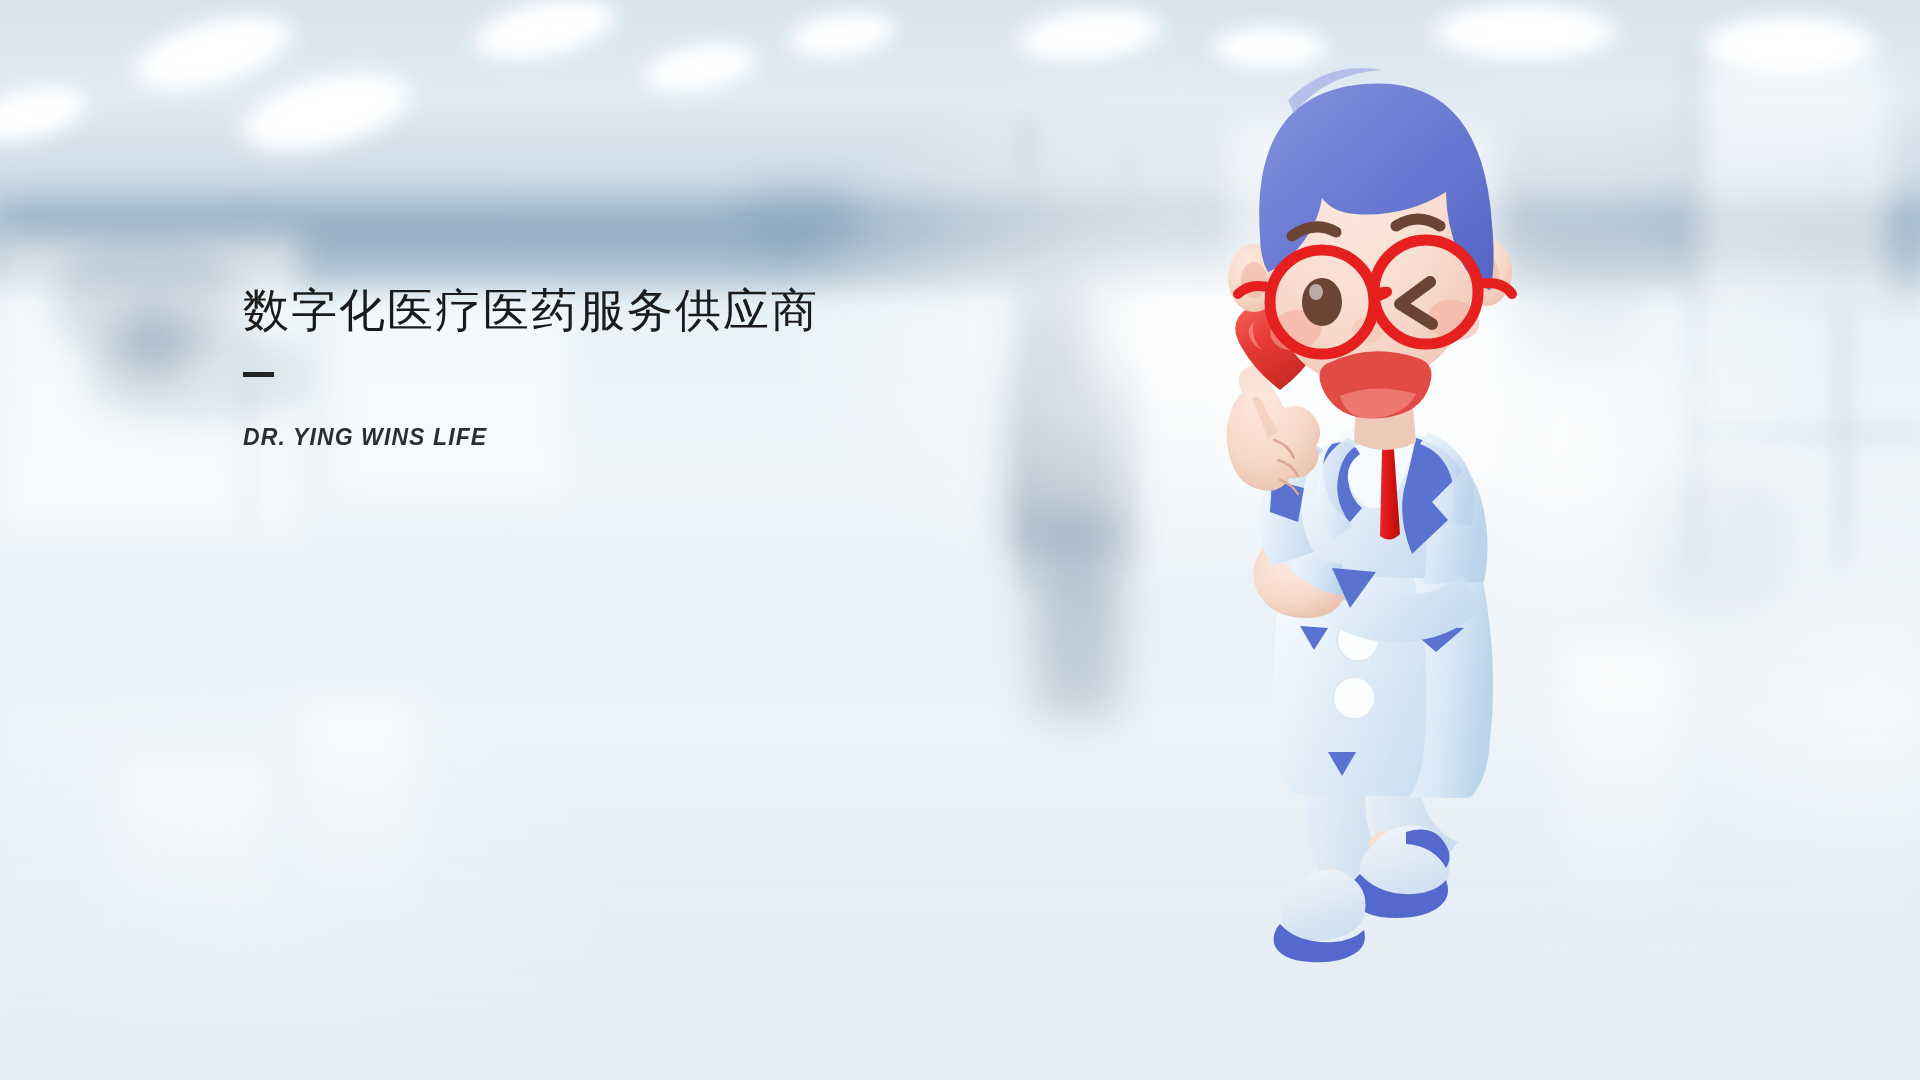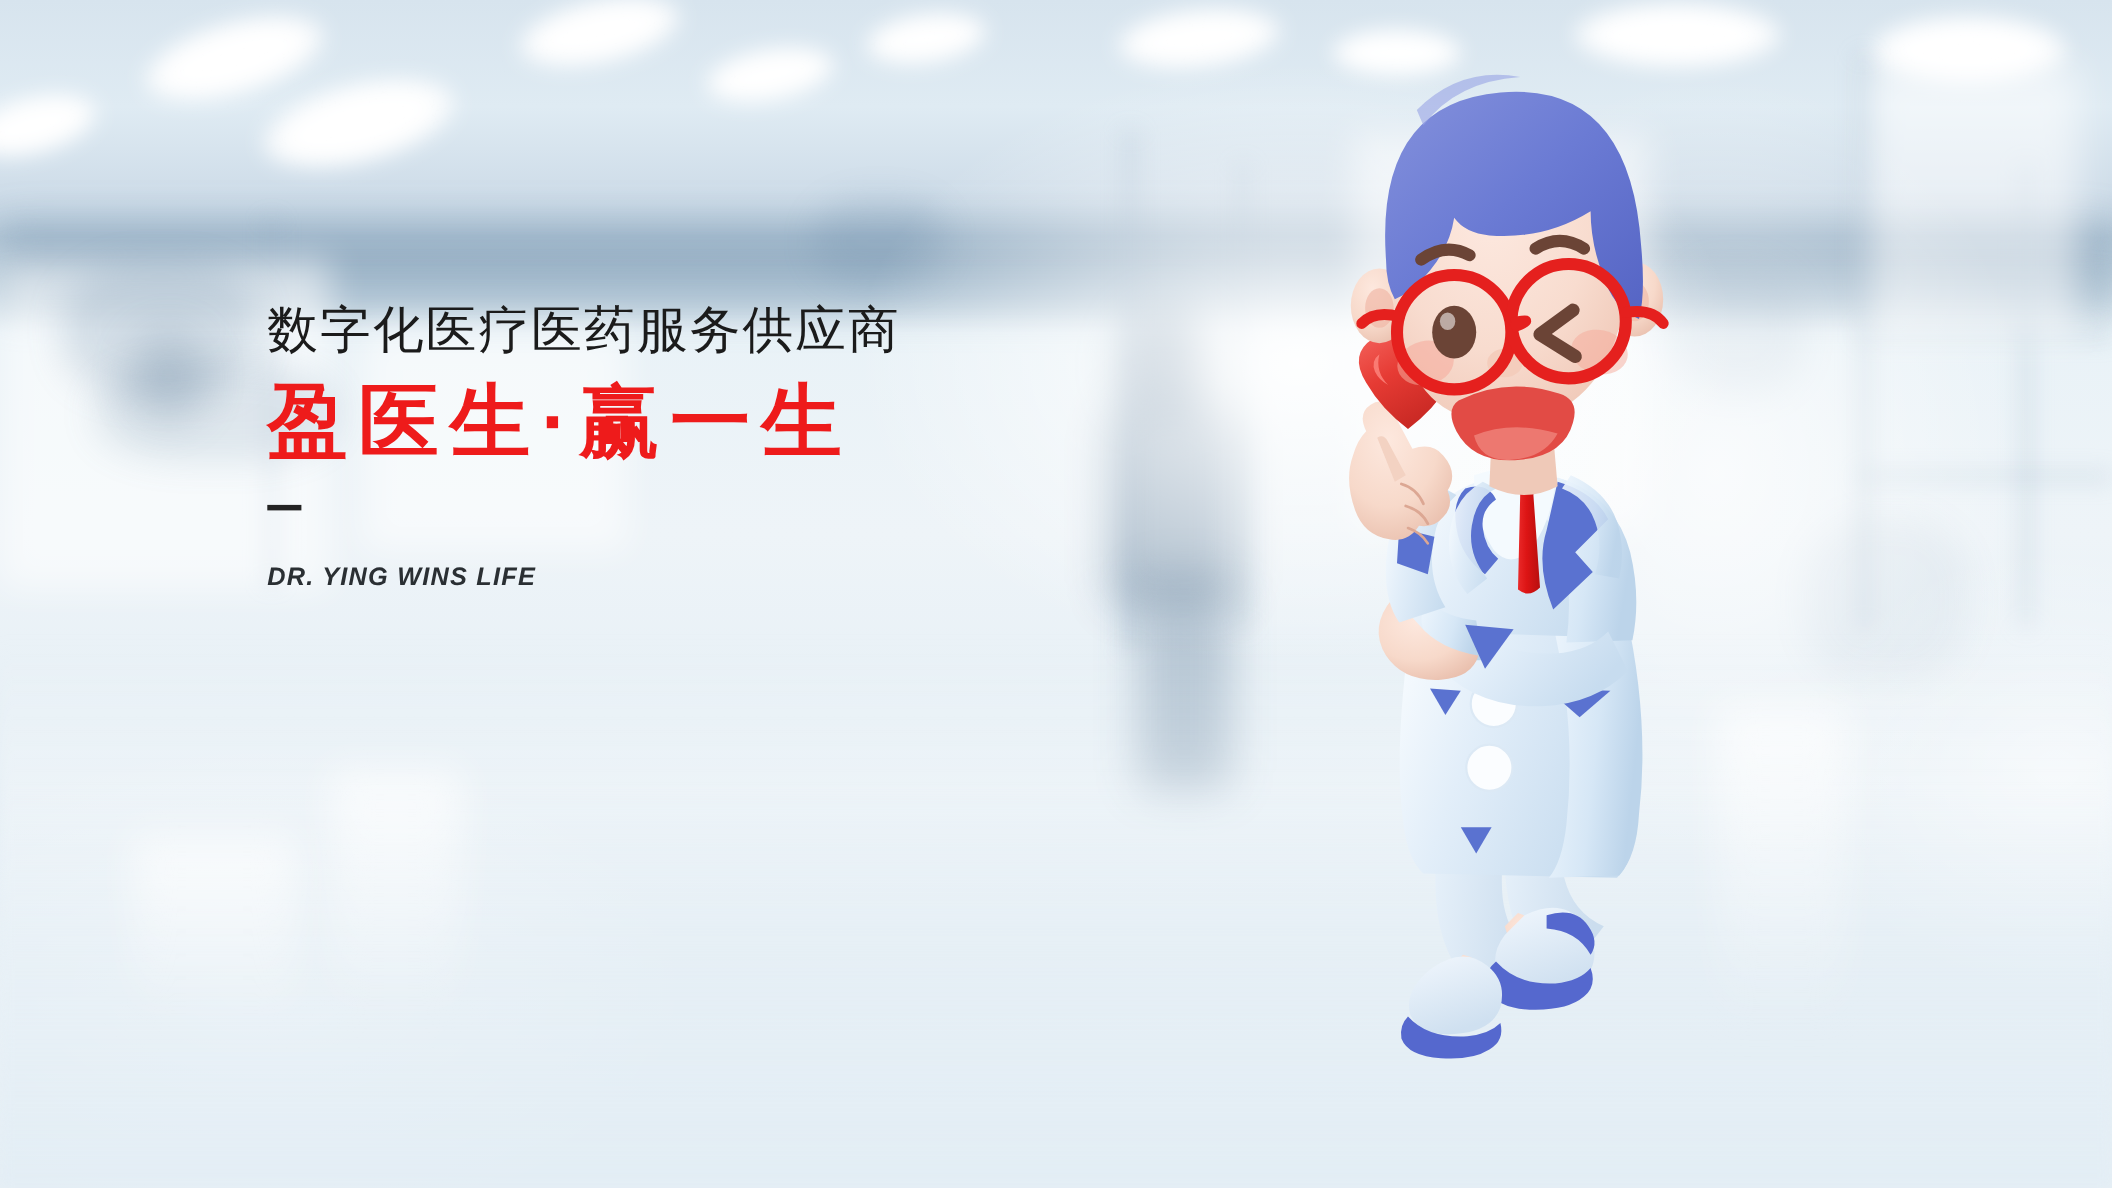--- a/index.html
+++ b/index.html
@@ -97,21 +97,21 @@
   .floor-streak {
     position:absolute;
     background:linear-gradient(180deg, rgba(255,255,255,0.70), rgba(255,255,255,0));
     filter:blur(18px);
   }
 
   
   #copy {
     position:absolute;
     left:243px;
-    top:274px;
+    top:285px;
     width:760px;
   }
   .sub-cn {
     font-size:46px;
     line-height:1.1;
     letter-spacing:2px;
     color:#1b1b1b;
     font-weight:400;
     white-space:nowrap;
   }
@@ -200,21 +200,20 @@
   <div class="bg-layer bg-wash"></div>
 
   <div class="floor"></div>
   <div class="floor-streak" style="left:120px;  top:760px; width:150px; height:170px;"></div>
   <div class="floor-streak" style="left:300px;  top:700px; width:120px; height:230px;"></div>
   <div class="floor-streak" style="left:1560px; top:640px; width:120px; height:300px;"></div>
 
   <div id="copy">
     <div class="sub-cn">数字化医疗医药服务供应商</div>
 
-    <div class="headline-cn">盈医生·赢一生</div>
 
     <div class="rule"></div>
 
     <div class="en-block">
       <div class="en-line">DR. YING WINS LIFE</div>
     </div>
   </div>
 
   <div id="mascot">
     <svg viewBox="0 0 420 1000" xmlns="http://www.w3.org/2000/svg" aria-hidden="true">

